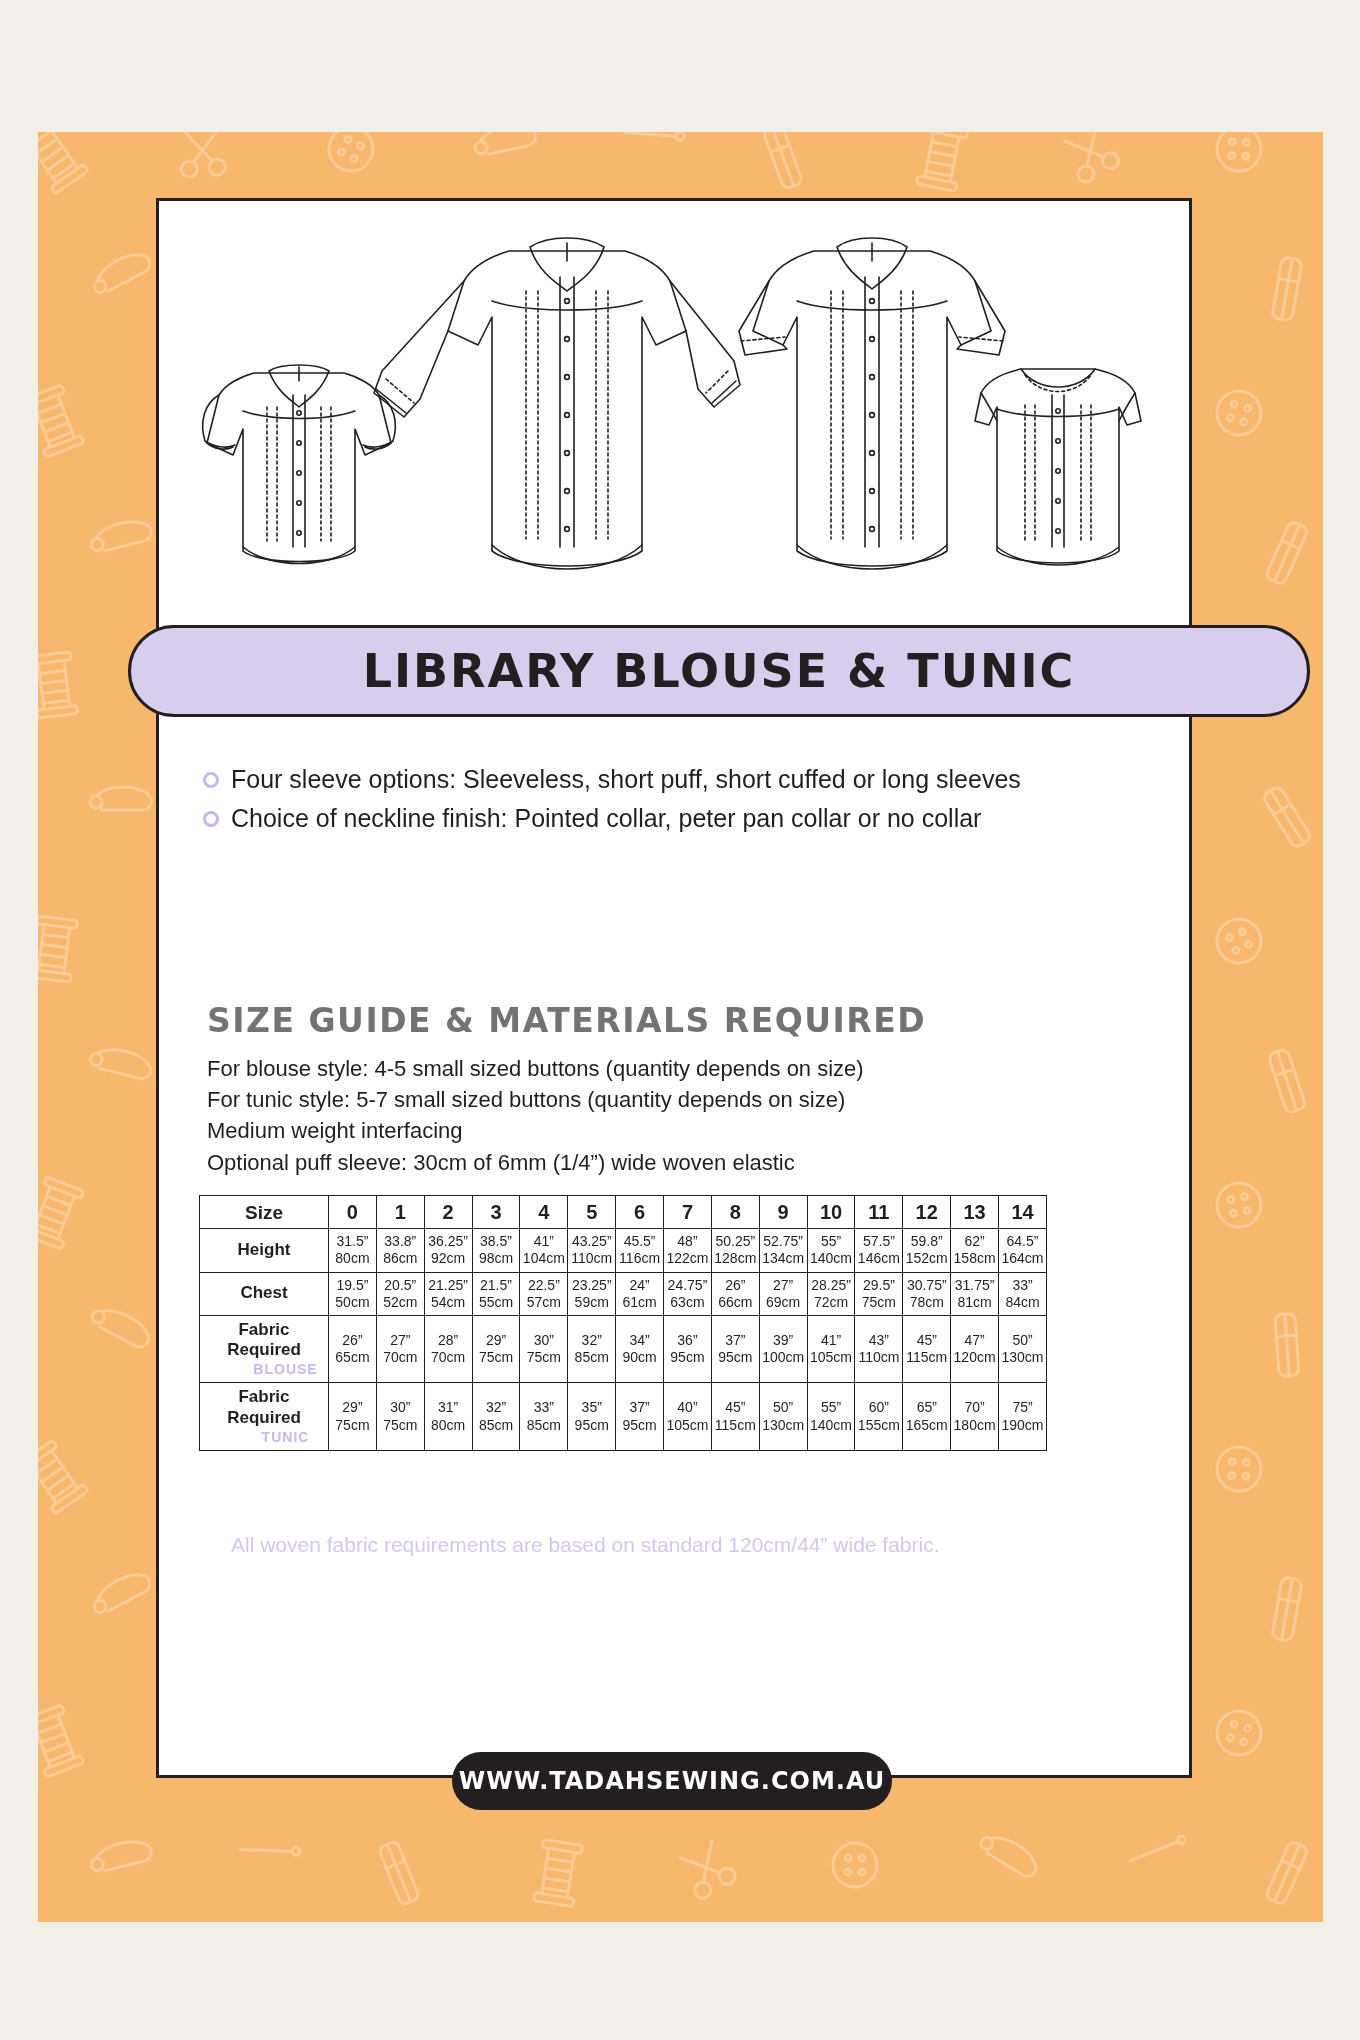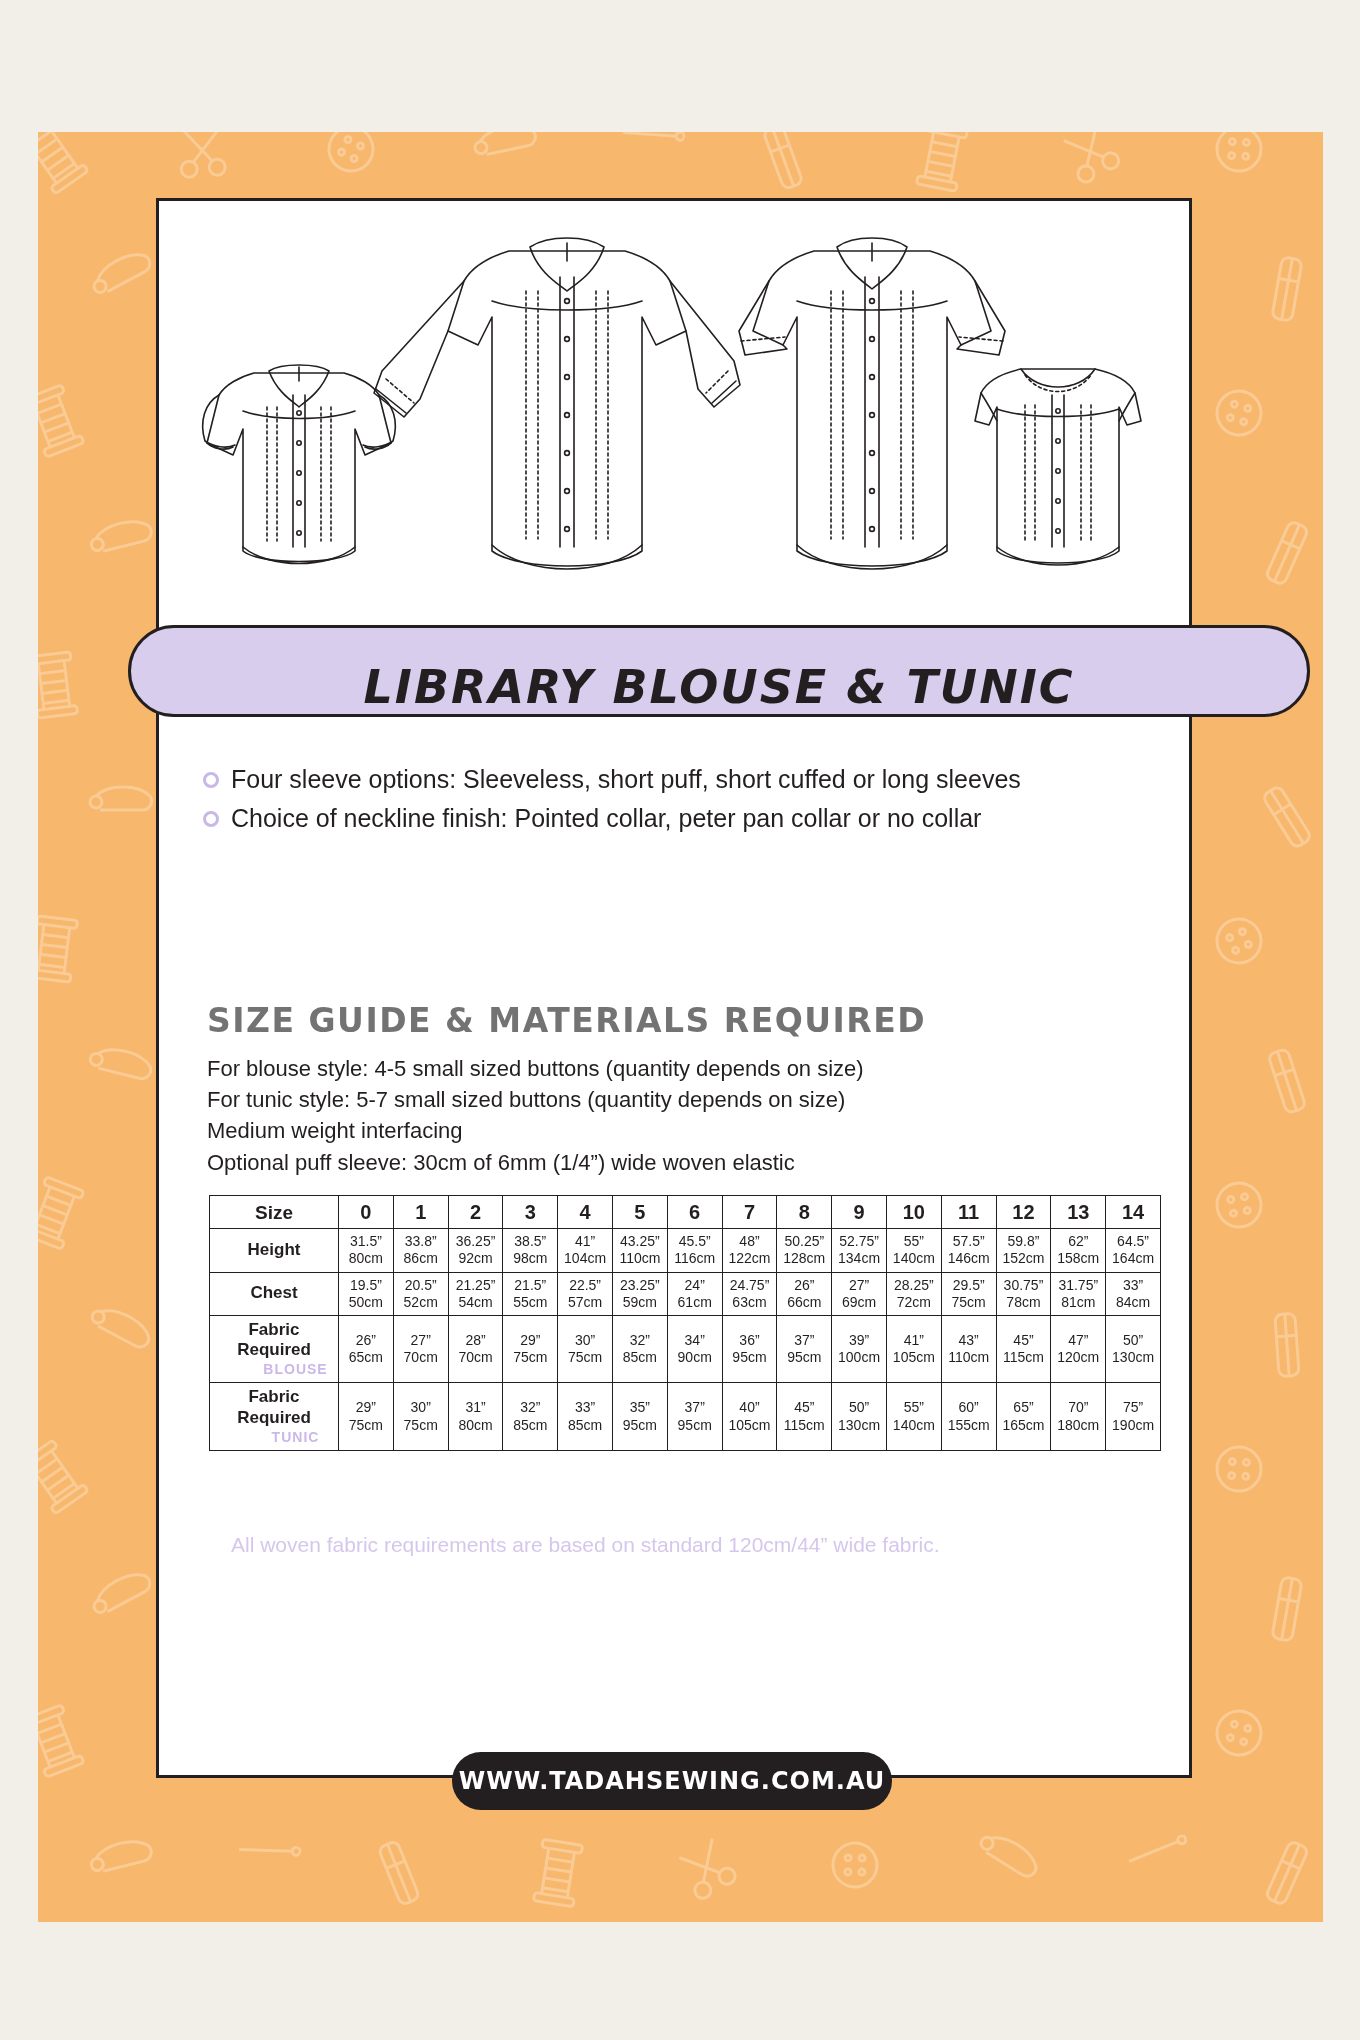--- a/index.html
+++ b/index.html
@@ -66,24 +66,23 @@
     position: absolute;
     left: 128px;
     top: 625px;
     width: 1182px;
     height: 92px;
     background: #d9cdee;
     border: 3px solid #231f20;
     border-radius: 46px;
     box-sizing: border-box;
     display: flex;
-    align-items: flex-end;
+    align-items: center;
     justify-content: center;
     z-index: 5;
-    font-style: italic;
   }
   .title-text {
     font-family: "DejaVu Sans", sans-serif;
     font-weight: bold;
     font-size: 46px;
     letter-spacing: 2px;
     color: #231f20;
   }
 
   
@@ -1517,21 +1516,21 @@
 
     <div class="section-heading" style="left:48px;top:800px;">SIZE GUIDE &amp; MATERIALS REQUIRED</div>
 
     <div class="materials" style="left:48px;top:852px;">
       <div>For blouse style: 4-5 small sized buttons (quantity depends on size)</div>
       <div>For tunic style: 5-7 small sized buttons (quantity depends on size)</div>
       <div>Medium weight interfacing</div>
       <div>Optional puff sleeve: 30cm of 6mm (1/4”) wide woven elastic</div>
     </div>
 
-    <div class="size-table-wrap" style="left:50px;top:994px;width:952px;">
+    <div class="size-table-wrap" style="left:40px;top:994px;width:848px;">
       <table class="size-table" id="size-table">
         <thead>
           <tr>
             <th class="row-label size-word">Size</th>
           <th class="col-head">0</th>
               <th class="col-head">1</th>
               <th class="col-head">2</th>
               <th class="col-head">3</th>
               <th class="col-head">4</th>
               <th class="col-head">5</th>

